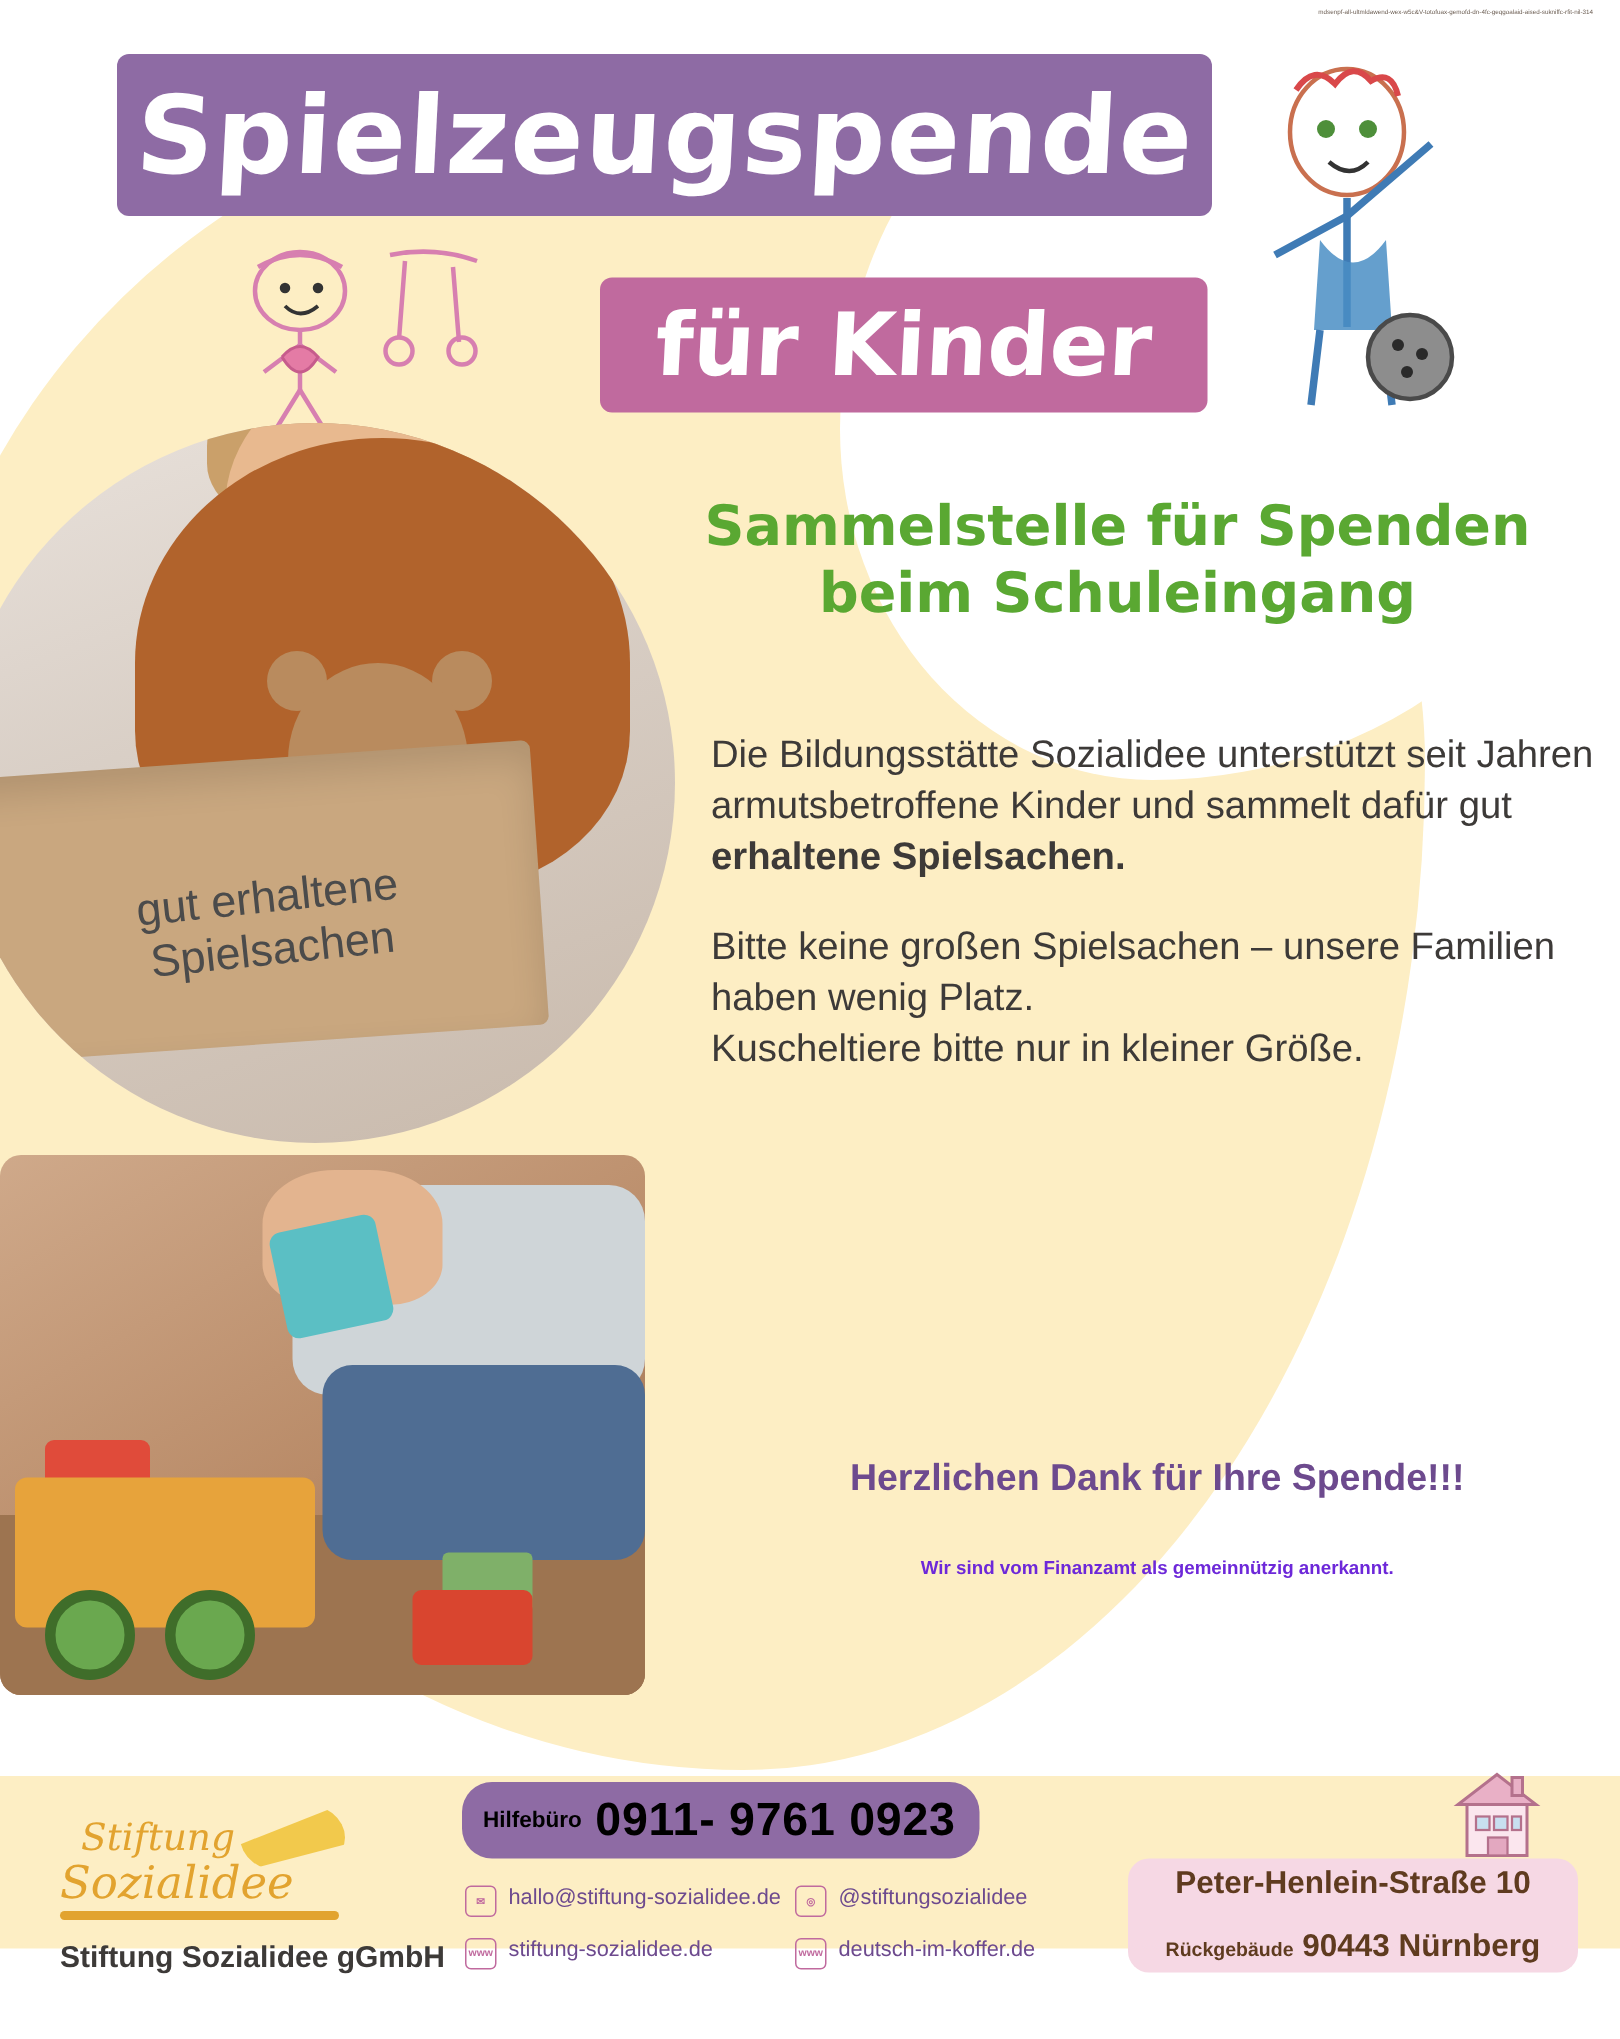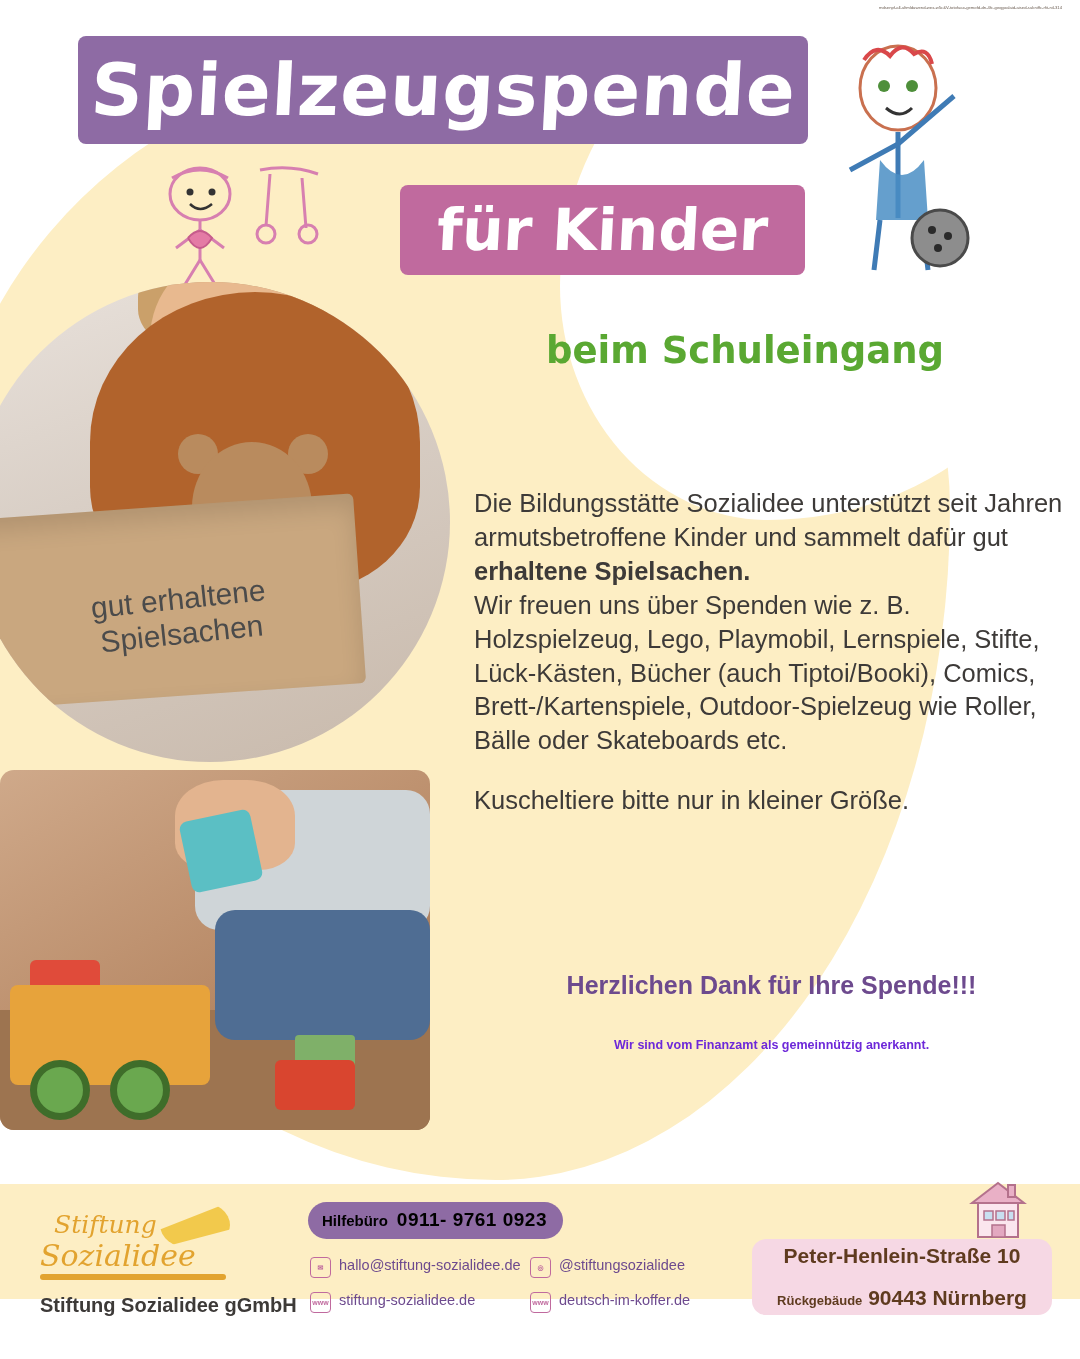--- a/index.html
+++ b/index.html
@@ -180,21 +180,21 @@
   .logo-name{
     margin-top:8px;font-size:20px;font-weight:bold;color:#3d3a38;
   }
 
   .hilfe{
     position:absolute;left:308px;bottom:120px;
     background:#8e6ba4;border-radius:20px;padding:7px 16px 8px 14px;
     display:flex;align-items:center;gap:9px;color:#000000;
   }
   .hilfe .lbl{font-size:15px;font-weight:bold;}
-  .hilfe .num{font-size:19px;font-weight:bold;letter-spacing:.5px;}
+  .hilfe .num{font-size:31px;font-weight:bold;letter-spacing:.5px;}
 
   .contacts{
     position:absolute;left:310px;bottom:46px;width:430px;
     display:grid;grid-template-columns:220px 210px;row-gap:14px;
     font-size:14.5px;color:#6d4a8e;
   }
   .contact{display:flex;align-items:flex-start;gap:8px;}
   .cicon{
     width:19px;height:19px;border:1.6px solid #c06a9e;border-radius:4px;
     display:flex;align-items:center;justify-content:center;
@@ -290,27 +290,28 @@
   <div class="ph-cube"></div>
   <div class="ph-train2"></div>
   <div class="ph-train"></div>
   <div class="ph-wheel" style="left:30px;top:290px;"></div>
   <div class="ph-wheel" style="left:110px;top:290px;"></div>
   <div class="ph-green"></div>
   <div class="ph-red"></div>
 </div>
 
 <div class="green-head">
+  <div>Sammelstelle für Spenden</div>
   <div>beim Schuleingang</div>
 </div>
 
 <div class="body-copy">
   <p><span>Die Bildungsstätte Sozialidee unterstützt seit Jahren armutsbetroffene Kinder und sammelt dafür gut </span><b>erhaltene Spielsachen.</b></p>
-  <p>Wir freuen uns über Spenden wie z. B. Holzspielzeug, Lego, Playmobil, Lernspiele, Stifte, Lück-Kästen, Bücher (auch Tiptoi/Booki), Comics, Brett-/Kartenspiele, Outdoor-Spielzeug wie Roller, Bälle oder Skateboards etc.</p>
   <div class="gap"></div>
+  <p>Bitte keine großen Spielsachen – unsere Familien haben wenig Platz.</p>
   <p>Kuscheltiere bitte nur in kleiner Größe.</p>
 </div>
 
 <div class="thanks">Herzlichen Dank für Ihre Spende!!!</div>
 <div class="finanzamt">Wir sind vom Finanzamt als gemeinnützig anerkannt.</div>
 
 <div class="logo-wrap">
   <div class="logo-art">
     <div class="logo-swoosh"></div>
     <div class="logo-word1">Stiftung</div>

